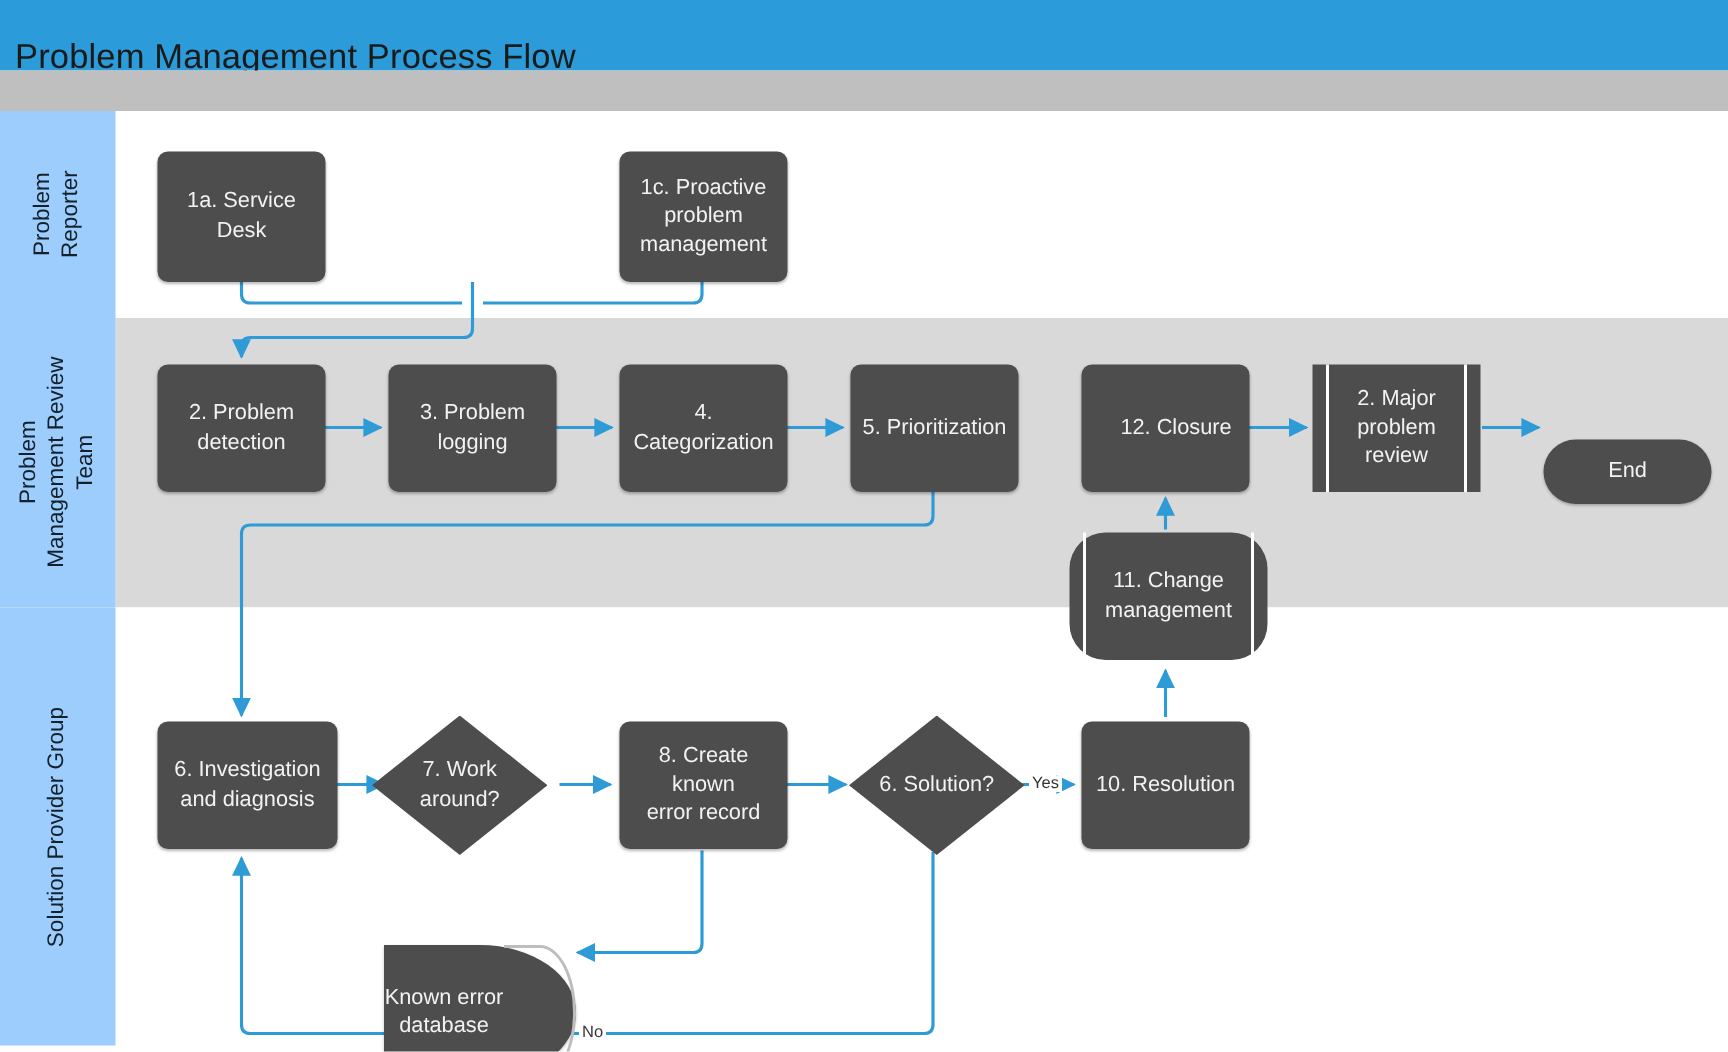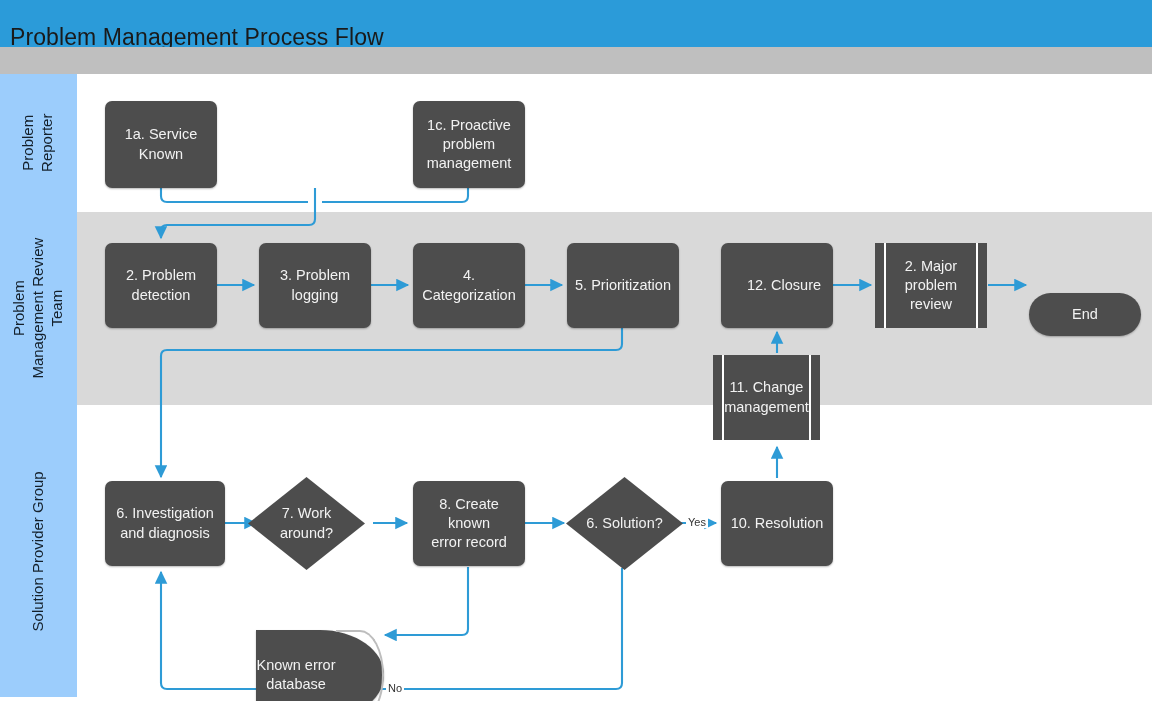--- a/index.html
+++ b/index.html
@@ -158,21 +158,21 @@
       <path d="M468,567 L468,629 Q468,635 462,635 L385,635" marker-end="url(#ah)"></path>
 
       <path d="M622,568 L622,683 Q622,689 616,689 L167,689 Q161,689 161,683 L161,572" marker-end="url(#ah)"></path>
     </g>
   </svg>
 
   <div class="edge-label" style="left:686px;top:517px;">Yes</div>
   <div class="edge-label" style="left:386px;top:683px;">No</div>
 
   <div class="node rounded" style="left:105px;top:101px;width:112px;height:87px;">
-    <span style="white-space:pre-line;">1a. Service Known</span>
+    <span style="white-space:pre-line;">1a. Service Desk</span>
   </div>
   <div class="node rounded" style="left:413px;top:101px;width:112px;height:87px;">
     <span style="white-space:pre-line;">1c. Proactive
 problem
 management</span>
   </div>
 
   <div class="node rounded" style="left:105px;top:243px;width:112px;height:85px;">
     <span style="white-space:pre-line;">2. Problem
 detection</span>
@@ -193,21 +193,21 @@
   </div>
   <div class="node predef" style="left:875px;top:243px;width:112px;height:85px;">
     <span style="white-space:pre-line;position:relative;z-index:1;">2. Major
 problem
 review</span>
   </div>
   <div class="node pill" style="left:1029px;top:265px;width:112px;height:43px;">
     <span style="white-space:pre-line;">End</span>
   </div>
 
-  <div class="node predef" style="left:713px;top:355px;width:107px;height:85px;">
+  <div class="node predef" style="left:713px;top:355px;width:132px;height:85px;border-radius:24px;">
     <span style="white-space:pre-line;position:relative;z-index:1;">11. Change
 management</span>
   </div>
 
   <div class="node rounded" style="left:105px;top:481px;width:120px;height:85px;">
     <span style="white-space:pre-line;">6. Investigation
 and diagnosis</span>
   </div>
 
   <div class="diamond" style="left:248px;top:477px;width:117px;height:93px;">

